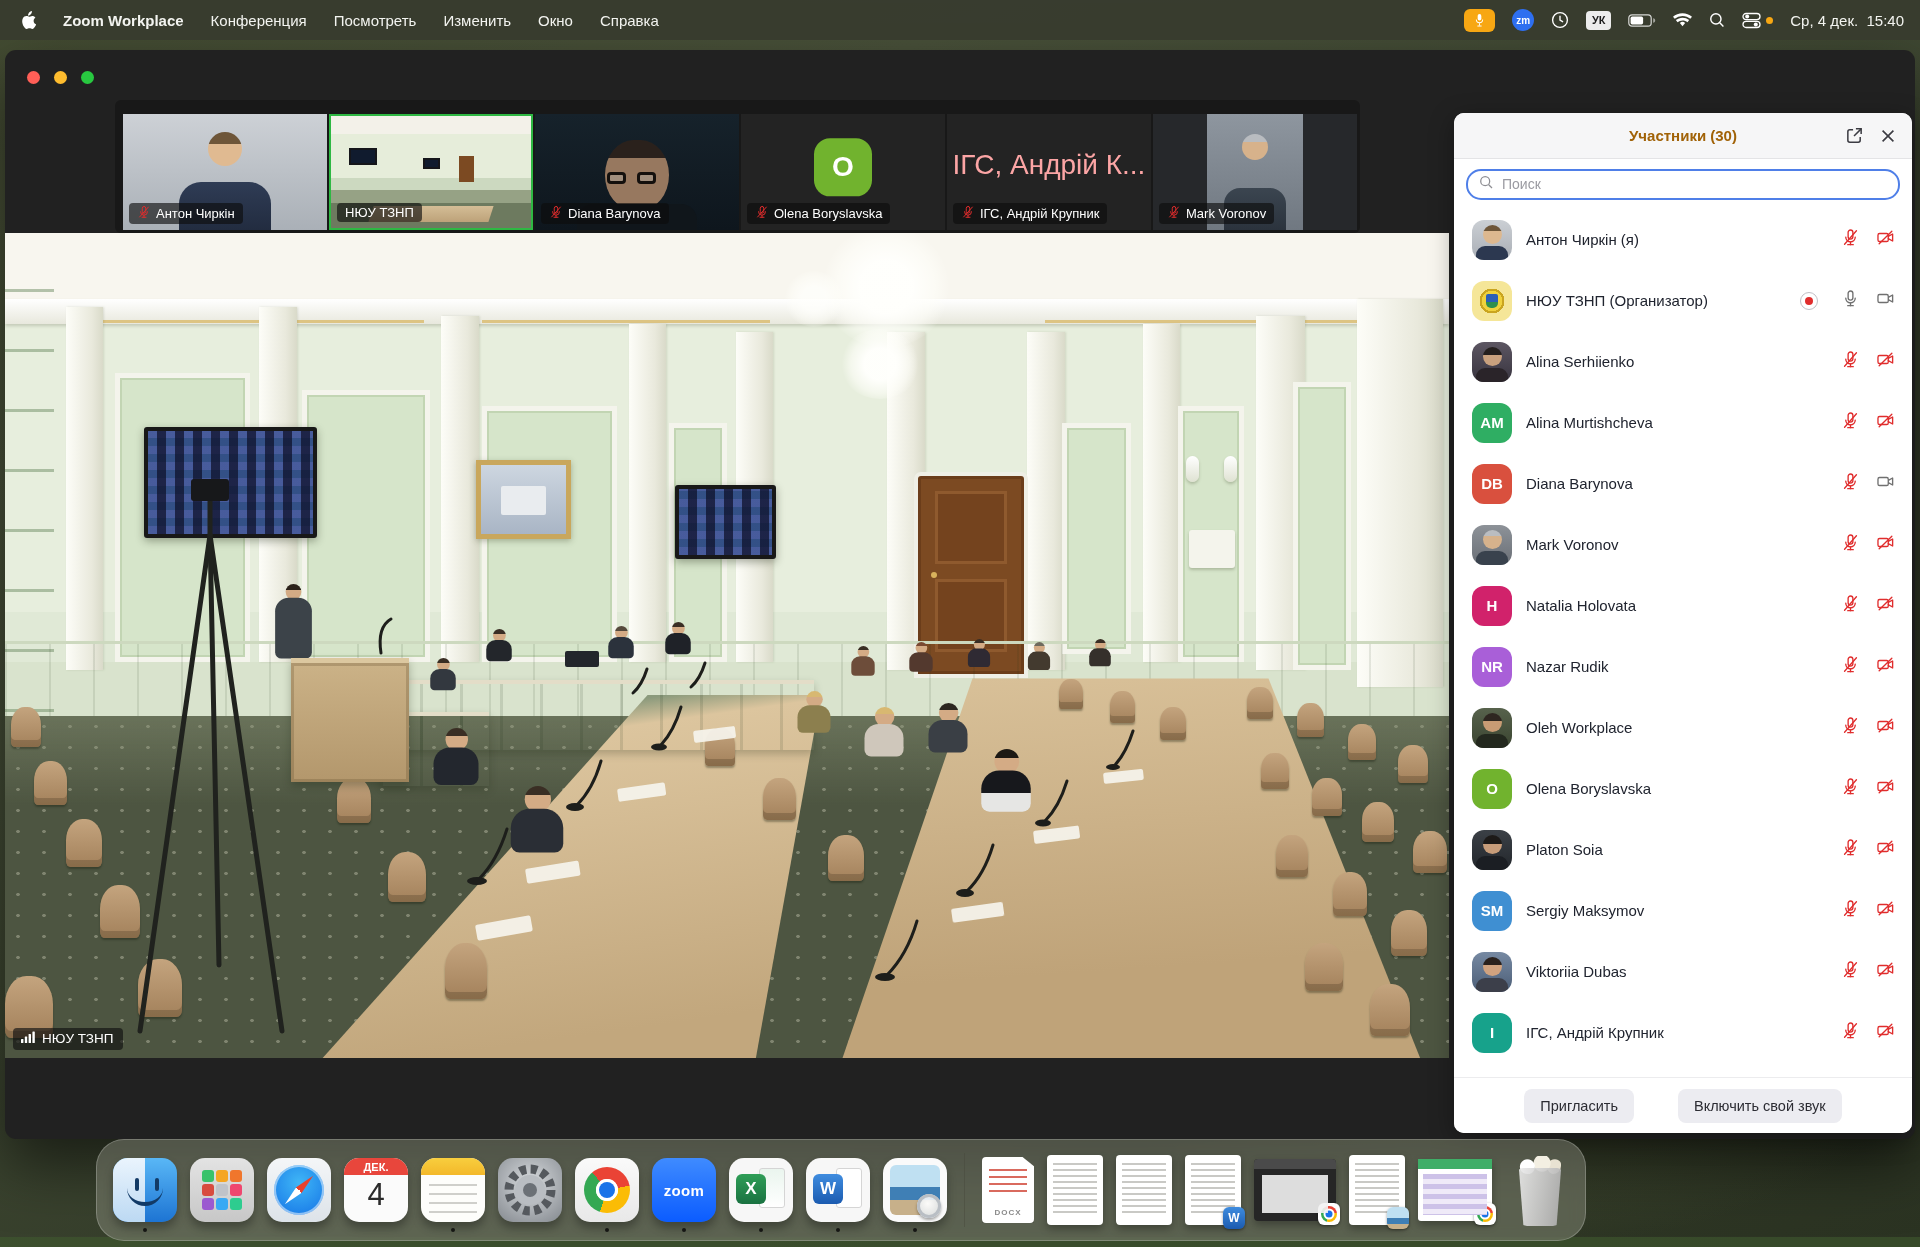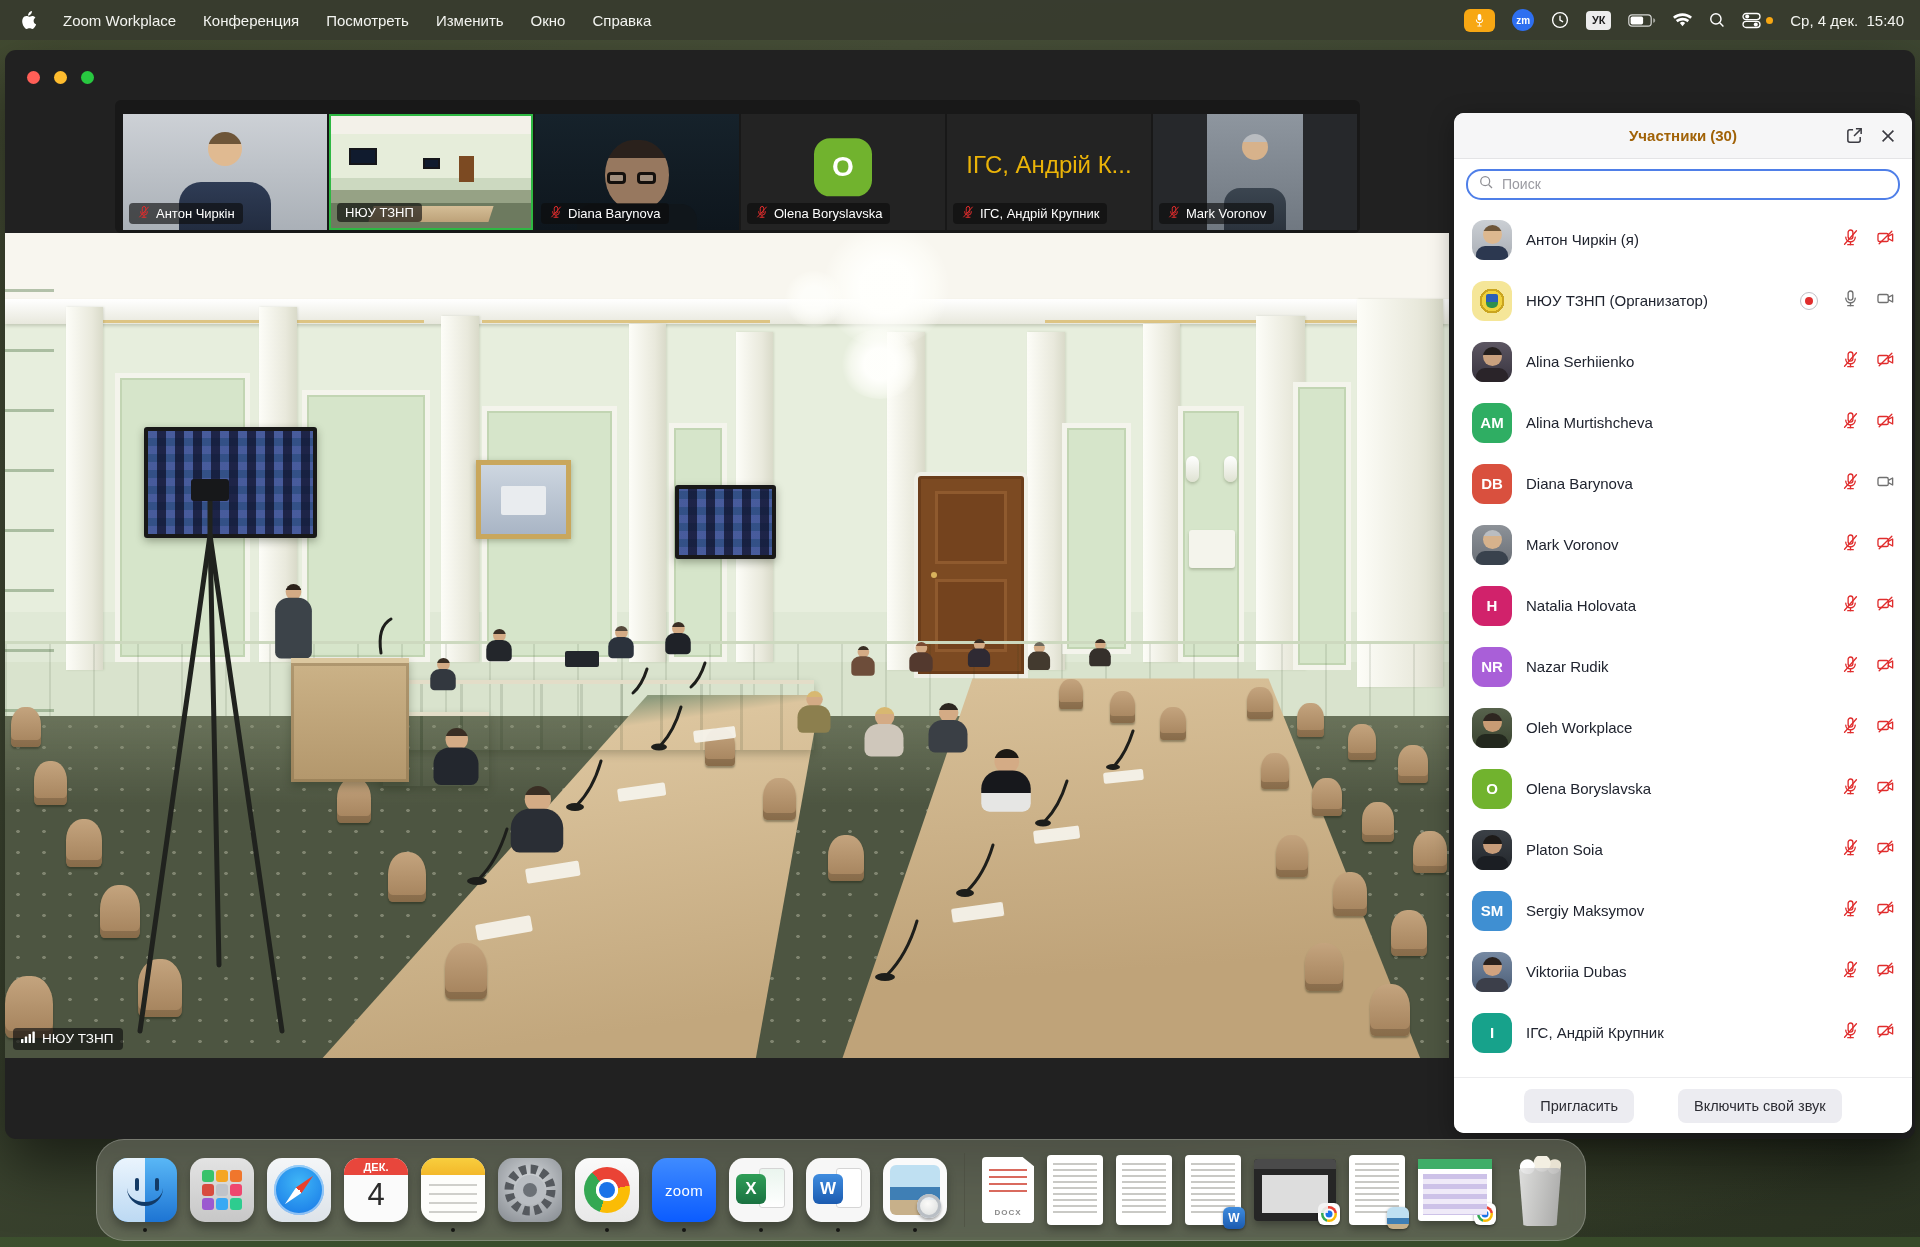--- a/index.html
+++ b/index.html
@@ -8,21 +8,21 @@
   
   #wallpaper{position:absolute;inset:0;
     background:linear-gradient(155deg,#57604356 0%,#49513a 22%,#3c4530 48%,#333b29 70%,#2b3322 100%),#384028;}
   #wallpaper .wp-glow{position:absolute;left:55%;top:60%;width:900px;height:500px;border-radius:50%;
     background:radial-gradient(closest-side,rgba(120,130,80,.35),transparent);}
   #wallpaper .wp-bottom{position:absolute;left:0;right:0;bottom:0;height:10px;background:#3f5a2e;opacity:.6}
   
   #menubar{position:absolute;left:0;top:0;right:0;height:40px;background:rgba(56,60,46,.97);
     display:flex;align-items:center;color:#f3f4f0;font-size:15px;z-index:40;}
   #menubar .left{display:flex;align-items:center;gap:27px;padding-left:20px;}
-  #menubar .appname{font-weight:400;}
+  #menubar .appname{font-weight:700;}
   #menubar .mitem{cursor:default}
   #menubar .right{margin-left:auto;display:flex;align-items:center;gap:17px;padding-right:16px;}
   .mb-ic{display:flex;align-items:center;justify-content:center;}
   .mic-pill{width:31px;height:23px;border-radius:6px;background:#f7a713;display:flex;align-items:center;justify-content:center;}
   .zm-dot{width:22px;height:22px;border-radius:50%;background:#2e6ff0;color:#fff;font-size:10px;font-weight:700;
     display:flex;align-items:center;justify-content:center;}
   .kb-badge{min-width:25px;height:19px;border-radius:4px;background:#ececec;color:#1c1c1c;font-size:11px;font-weight:700;
     display:flex;align-items:center;justify-content:center;padding:0 3px;}
   .cc-wrap{display:flex;align-items:center;gap:5px}
   .cc-orange{width:7px;height:7px;border-radius:50%;background:#f7a713}
@@ -34,21 +34,21 @@
   .tlight{width:13px;height:13px;border-radius:50%;}
   .tl-red{background:#ff5f57}.tl-yellow{background:#febc2e}.tl-green{background:#28c840}
   
   #thumbstrip{position:absolute;left:110px;top:50px;width:1245px;height:133px;background:#181818;border-radius:6px;}
   .tile{position:absolute;top:14px;width:204px;height:116px;background:#232323;overflow:hidden;}
   .tile.active{border:2px solid #2eb843;}
   .tlab{position:absolute;left:6px;bottom:6px;display:flex;align-items:center;gap:5px;max-width:194px;
     background:rgba(12,12,12,.64);border-radius:4px;padding:2px 8px;font-size:13px;color:#fff;white-space:nowrap;z-index:3;}
   .tlab svg{flex:0 0 auto}
   .tile .bigtxt{position:absolute;inset:0;display:flex;align-items:center;justify-content:center;
-    color:#eab308;font-size:24px;padding-bottom:14px;}
+    color:#fca5a5;font-size:28px;padding-bottom:14px;}
   .tile .init-sq{position:absolute;left:50%;top:50%;transform:translate(-50%,-58%);width:58px;height:58px;border-radius:16px;
     display:flex;align-items:center;justify-content:center;color:#fff;font-size:28px;font-weight:600;}
   
   .t-anton{background:linear-gradient(#cdd1d6,#aab0b7);}
   .t-anton .hd{position:absolute;left:50%;top:18px;width:34px;height:34px;margin-left:-17px;border-radius:50%;
     background:linear-gradient(#6e5639 0 34%,#e0ba91 34%);}
   .t-anton .bd{position:absolute;left:50%;bottom:0;width:92px;height:48px;margin-left:-46px;border-radius:22px 22px 0 0;
     background:linear-gradient(#2f3c55,#222c40);}
   .t-diana{background:linear-gradient(#16222b,#0e161d);}
   .t-diana .fc{position:absolute;left:50%;top:26px;width:64px;height:70px;margin-left:-32px;border-radius:46%/52%;
@@ -178,21 +178,21 @@
   .dk-notes .nlines{position:absolute;left:8px;right:8px;top:26px;height:30px;
     background:repeating-linear-gradient(#cfcfcb 0 2px,transparent 2px 9px);}
   .dk-settings{background:radial-gradient(circle at 50% 40%,#d9dcdf,#84898f);}
   .dk-chrome{background:linear-gradient(#fafafa,#e8e8e8);}
   .dk-chrome .chr{position:absolute;left:9px;top:9px;width:46px;height:46px;border-radius:50%;
     background:conic-gradient(from -40deg,#ea4335 0 33%,#fbbc05 33% 66%,#34a853 66% 100%);}
   .dk-chrome .chrc{position:absolute;left:50%;top:50%;width:22px;height:22px;transform:translate(-50%,-50%);
     border-radius:50%;background:#fff;box-shadow:inset 0 0 0 4px #fff;}
   .dk-chrome .chrc::after{content:"";position:absolute;inset:3px;border-radius:50%;background:#1a73e8;}
   .dk-zoom{background:linear-gradient(#3f8bff,#0b5cff);display:flex;align-items:center;justify-content:center;}
-  .zoomtxt{color:#fff;font-size:15px;font-weight:400;letter-spacing:.3px;}
+  .zoomtxt{color:#fff;font-size:15px;font-weight:700;letter-spacing:.3px;}
   .dk-excel,.dk-word{background:#f7f7f7;}
   .off-sheet{position:absolute;right:8px;top:10px;width:26px;height:40px;border-radius:3px;background:#fff;border:1px solid #d5d5d5;}
   .off-sheet.xls{background:linear-gradient(#eaf5ee,#fff);}
   .off-tile{position:absolute;left:7px;top:16px;width:30px;height:30px;border-radius:6px;color:#fff;font-weight:700;font-size:17px;
     display:flex;align-items:center;justify-content:center;}
   .off-tile.xl{background:linear-gradient(#2f9e57,#1a7241);}
   .off-tile.wd{background:linear-gradient(#3f8cdf,#1b5bb0);}
   .dk-preview{background:#fafafa;}
   .dk-preview .pv-img{position:absolute;left:7px;top:7px;right:7px;bottom:7px;border-radius:6px;
     background:linear-gradient(#bfe0f2 0 45%,#3f7fb5 45% 70%,#c7b08a 70%);}

